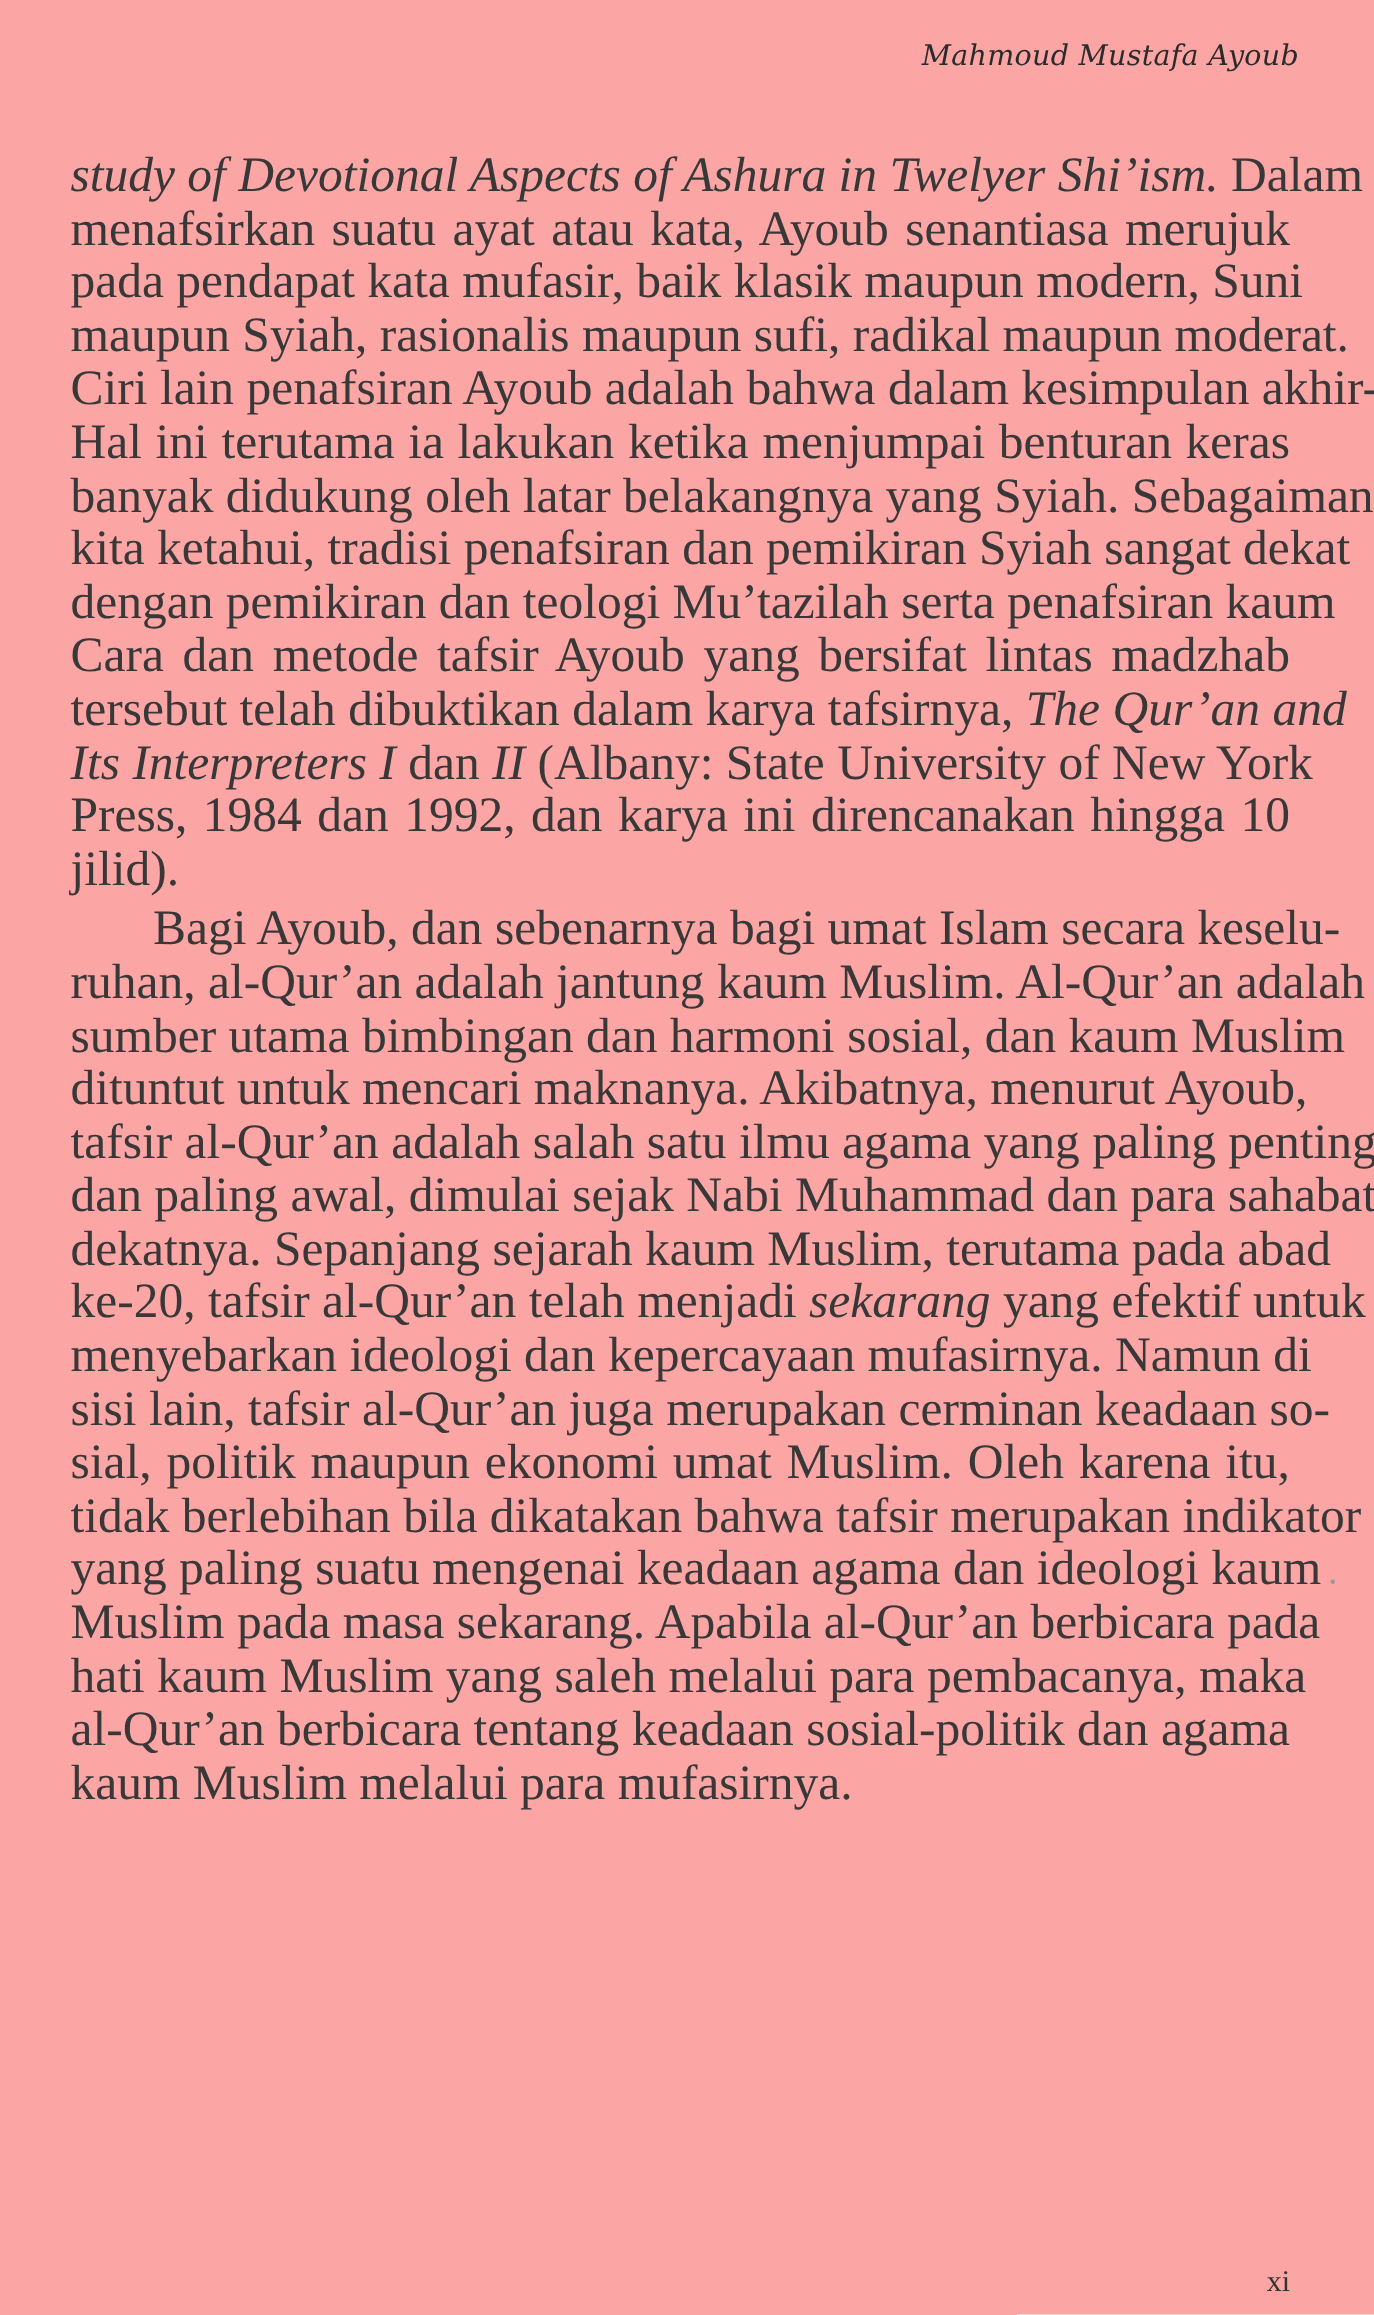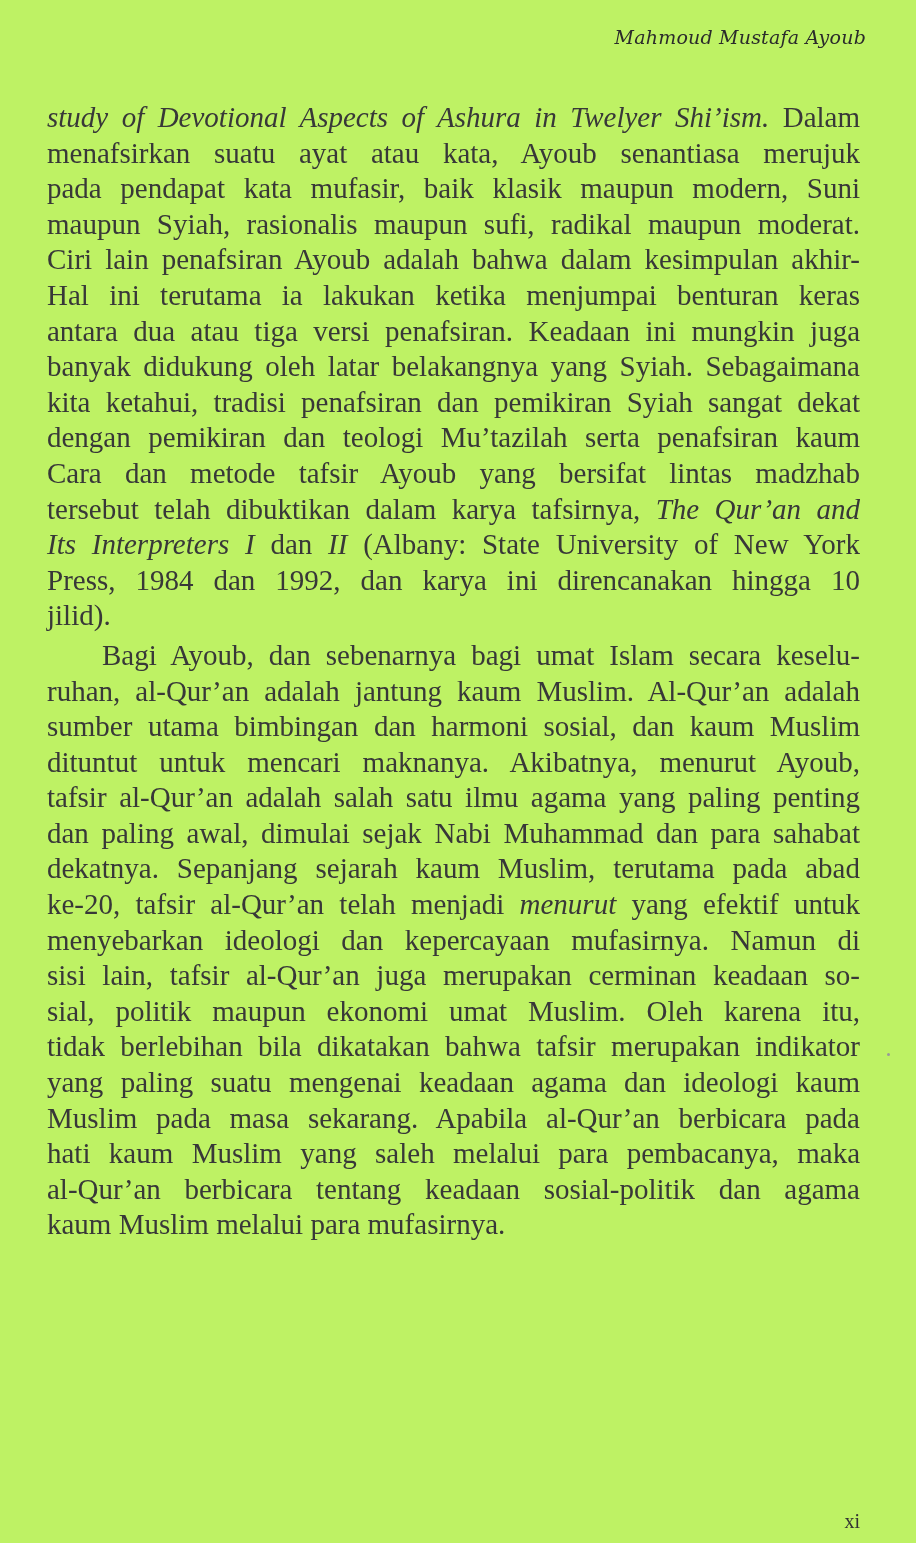--- a/index.html
+++ b/index.html
@@ -1,26 +1,26 @@
 <!DOCTYPE html>
 <html><head>
   <meta charset="utf-8">
   <style>
     html, body { margin: 0; padding: 0; background: #ffffff; }
     body { width: 916px; height: 1543px; position: relative; overflow: hidden; }
-    .page { position: absolute; left: 0; top: 0; width: 916px; height: 1543px; background: #bef264; }
+    .page { position: absolute; left: 0; top: 0; width: 916px; height: 1543px; background: #fca5a5; }
     .running-head {
       position: absolute; right: 50px; top: 26px;
       font-family: "DejaVu Serif", serif; font-style: italic;
       font-size: 19px; color: #2b2b2b; letter-spacing: 0.2px;
     }
     .text-block {
       position: absolute; left: 47px; top: 100px; width: 813px;
       font-family: "Liberation Serif", serif;
-      font-size: 29px; line-height: 35.6px; color: #383838;
+      font-size: 33px; line-height: 35.6px; color: #383838;
     }
     .line {
       display: block; white-space: nowrap; height: 35.6px;
       text-align: justify; text-align-last: justify;
     }
     .line.last { text-align-last: left; }
     .line.indent { padding-left: 55px; }
     .seg-italic { font-style: italic; }
     .para-gap { height: 4px; }
     .folio {
@@ -36,40 +36,39 @@
   <div class="running-head">Mahmoud Mustafa Ayoub</div>
 
   <div class="text-block" id="text-block">
       <div>
         <span class="line"><span class="seg-italic">study of  Devotional Aspects  of  Ashura in Twelyer Shi’ism.</span><span> Dalam</span></span>
         <span class="line"><span>menafsirkan suatu ayat atau kata, Ayoub senantiasa merujuk</span></span>
         <span class="line"><span>pada pendapat kata mufasir, baik klasik maupun modern, Suni</span></span>
         <span class="line"><span>maupun Syiah, rasionalis maupun sufi, radikal maupun moderat.</span></span>
         <span class="line"><span>Ciri lain penafsiran Ayoub adalah bahwa dalam kesimpulan akhir-</span></span>
         <span class="line"><span>Hal ini terutama ia lakukan ketika menjumpai benturan keras</span></span>
-        <span class="line"><span>antara dua atau tiga versi penafsiran. Keadaan ini mungkin juga</span></span>
         <span class="line"><span>banyak didukung oleh latar belakangnya yang Syiah. Sebagaimana</span></span>
         <span class="line"><span>kita ketahui, tradisi penafsiran dan pemikiran Syiah sangat dekat</span></span>
         <span class="line"><span>dengan pemikiran dan teologi Mu’tazilah serta penafsiran kaum</span></span>
         <span class="line"><span>Cara dan metode tafsir Ayoub yang bersifat lintas madzhab</span></span>
         <span class="line"><span>tersebut telah dibuktikan dalam karya tafsirnya, </span><span class="seg-italic">The Qur’an and</span></span>
         <span class="line"><span class="seg-italic">Its Interpreters I</span><span> dan </span><span class="seg-italic">II</span><span>  (Albany: State University of New York</span></span>
         <span class="line"><span>Press, 1984 dan 1992, dan karya ini direncanakan hingga 10</span></span>
         <span class="line last"><span>jilid).</span></span>
       </div>
       <div class="para-gap"></div>
       <div>
         <span class="line indent"><span>Bagi Ayoub, dan sebenarnya bagi umat Islam secara keselu-</span></span>
         <span class="line"><span>ruhan, al-Qur’an adalah jantung kaum Muslim. Al-Qur’an adalah</span></span>
         <span class="line"><span>sumber utama bimbingan dan harmoni sosial, dan kaum Muslim</span></span>
         <span class="line"><span>dituntut untuk mencari maknanya. Akibatnya, menurut Ayoub,</span></span>
         <span class="line"><span>tafsir al-Qur’an adalah salah satu ilmu agama yang paling penting</span></span>
         <span class="line"><span>dan paling awal, dimulai sejak Nabi Muhammad dan para sahabat</span></span>
         <span class="line"><span>dekatnya. Sepanjang sejarah kaum Muslim, terutama pada abad</span></span>
-        <span class="line"><span>ke-20, tafsir al-Qur’an telah menjadi </span><span class="seg-italic">menurut</span><span> yang efektif untuk</span></span>
+        <span class="line"><span>ke-20, tafsir al-Qur’an telah menjadi </span><span class="seg-italic">sekarang</span><span> yang efektif untuk</span></span>
         <span class="line"><span>menyebarkan ideologi dan kepercayaan mufasirnya. Namun di</span></span>
         <span class="line"><span>sisi lain, tafsir al-Qur’an juga merupakan cerminan keadaan so-</span></span>
         <span class="line"><span>sial, politik maupun ekonomi umat Muslim. Oleh karena itu,</span></span>
         <span class="line"><span>tidak berlebihan bila dikatakan bahwa tafsir merupakan indikator</span></span>
         <span class="line"><span>yang paling suatu mengenai keadaan agama dan ideologi kaum</span></span>
         <span class="line"><span>Muslim pada masa sekarang. Apabila al-Qur’an berbicara pada</span></span>
         <span class="line"><span>hati kaum Muslim yang saleh melalui para pembacanya, maka</span></span>
         <span class="line"><span>al-Qur’an berbicara tentang keadaan sosial-politik dan agama</span></span>
         <span class="line last"><span>kaum Muslim melalui para mufasirnya.</span></span>
       </div>

